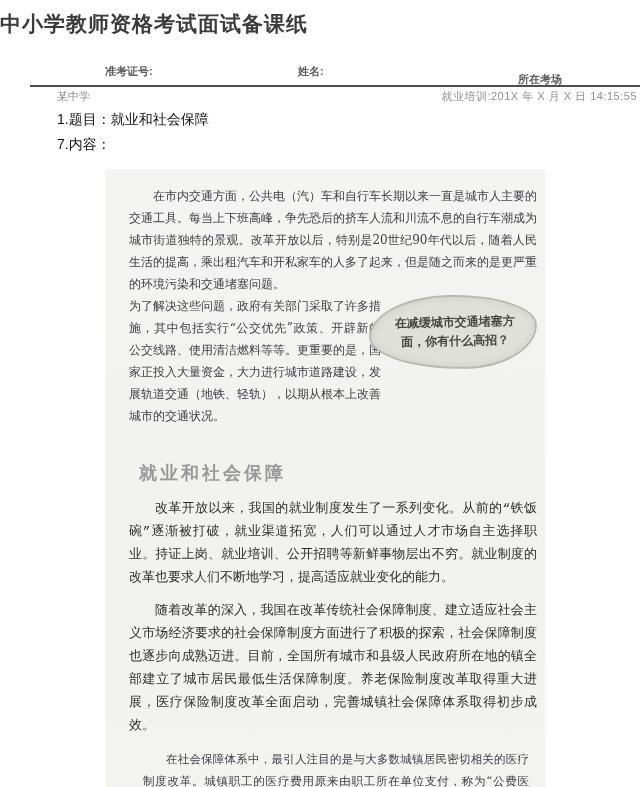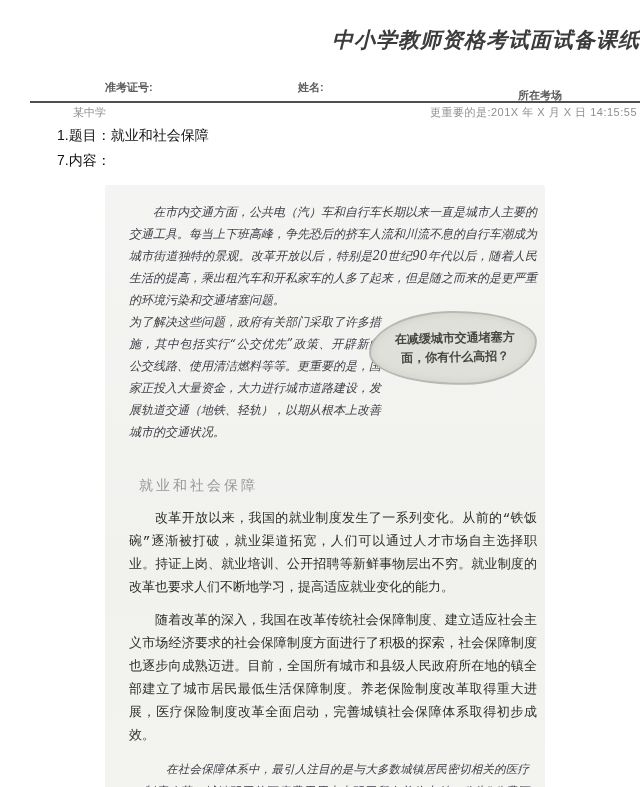--- a/index.html
+++ b/index.html
@@ -1,59 +1,59 @@
 <!DOCTYPE html>
 <html><head>
 <meta charset="utf-8">
 <style>
   * { margin:0; padding:0; box-sizing:border-box; }
   html,body { width:640px; height:787px; background:#ffffff; overflow:hidden;
     font-family:"Liberation Sans", sans-serif; color:#222; }
   .page { position:relative; width:640px; height:787px; background:#fff; }
 
   
-  .title { text-align:right; padding-top:26px; font-size:21px; font-weight:bold;
-    color:#3b3b3b; letter-spacing:1px;font-style:italic; }
+  .title { text-align:left; padding-top:10px; font-size:21px; font-weight:bold;
+    color:#3b3b3b; letter-spacing:1px; }
 
   .form-row { position:relative; height:18px; margin-top:26px; font-size:11px;
     color:#5d5d5b; font-weight:bold;padding-left:24px; }
   .form-row .lbl-admission { position:absolute; left:105px; }
   .form-row .lbl-name { position:absolute; left:298px;text-align:center; }
   .form-row .lbl-venue { position:absolute; left:518px;margin-top:8px; }
 
   .rule { margin:3px 0 0 30px; border-top:2px solid #4e4e4c; }
 
   .meta-row { position:relative; height:16px; margin-top:2px; font-size:11px; color:#8f8f8d; }
-  .meta-row .school { position:absolute; left:73px; }
+  .meta-row .school { position:absolute; left:57px; }
   .meta-row .draw-time { position:absolute; right:3px; letter-spacing:0.5px; }
 
   .item-row { margin:4px 0 0 57px; font-size:14px; font-weight:normal; color:#111;
     line-height:21px; }
 
   
   .scan { position:relative; width:440px; margin:14px 0 0 105px; padding:16px 8px 18px 24px;
     background:linear-gradient(180deg,#f4f4f2 0%, #f1f1ee 55%, #f4f4f1 100%);
     border-radius:3px; }
-  .p-kai { font-family:"DejaVu Serif", serif; font-style:italic; font-size:12px;
+  .p-kai { font-family:"DejaVu Serif", serif; font-size:12px;
     line-height:22px; color:#3d3d45; text-align:justify; text-indent:2em; }
   .wrap-zone { position:relative; margin-top:0; min-height:142px; }
   .wrap-zone .p-kai { width:252px; text-indent:0; }
 
   .callout { position:absolute; top:6px; right:0; width:168px; }
   .badge { position:relative; z-index:2; margin-left:2px; }
   .badge .bchar { display:inline-flex; justify-content:center; align-items:center;
     width:19px; height:19px; margin-right:1px; border:2px solid #5a5a56; border-radius:50%;
     background:#e9e9e5; font-size:11px; font-weight:bold; color:#474743; }
   .bubble { margin-top:-6px; padding:16px 10px 16px 14px; background:#e0e0db;
     border:2px solid #b9b9b2; border-radius:48% 52% 42% 58% / 55% 42% 58% 45%;
     transform:rotate(-1.2deg); box-shadow:inset 0 0 8px #cfcfc8; }
   .bubble .q { font-size:12px; line-height:19px; font-weight:bold; color:#454542;
     text-align:center; }
 
-  .scan h3 { margin:24px 0 12px 10px; font-size:14px; font-weight:normal;
+  .scan h3 { margin:24px 0 12px 10px; font-size:18px; font-weight:bold;
     color:#98989a; letter-spacing:3px; }
   .p-song { font-family:Liberation Mono, monospace; font-size:13px; line-height:23px;
     color:#2d2d2b; text-align:justify; text-indent:2em; }
   .p-song + .p-song { margin-top:10px; }
   .p-kai.small { margin:12px 8px 0 14px; font-size:11.5px; line-height:21.5px; }
 </style>
 </head>
 <body>
 
 <div class="page">
@@ -63,21 +63,21 @@
   <div class="form-row">
     <span class="lbl-admission">准考证号:</span>
     <span class="lbl-name">姓名:</span>
     <span class="lbl-venue">所在考场</span>
   </div>
 
   <div class="rule"></div>
 
   <div class="meta-row">
     <span class="school">某中学</span>
-    <span class="draw-time">更重要的是:201X 年 X 月 X 日 14:15:55</span>
+    <span class="draw-time">就业培训:201X 年 X 月 X 日 14:15:55</span>
   </div>
 
   <div class="item-row">1.题目：就业和社会保障</div>
   <div class="item-row">7.内容：</div>
 
   <div class="scan">
 
     <p class="p-kai">在市内交通方面，公共电（汽）车和自行车长期以来一直是城市人主要的交通工具。每当上下班高峰，争先恐后的挤车人流和川流不息的自行车潮成为城市街道独特的景观。改革开放以后，特别是20世纪90年代以后，随着人民生活的提高，乘出租汽车和开私家车的人多了起来，但是随之而来的是更严重的环境污染和交通堵塞问题。</p>
 
     <div class="wrap-zone">

